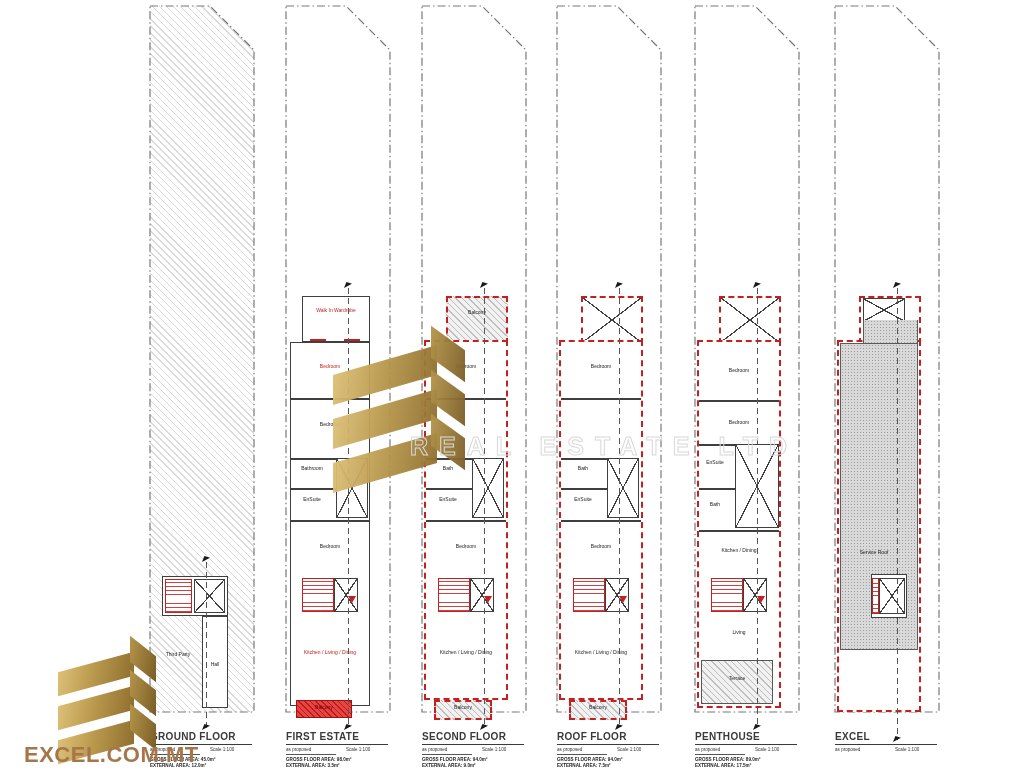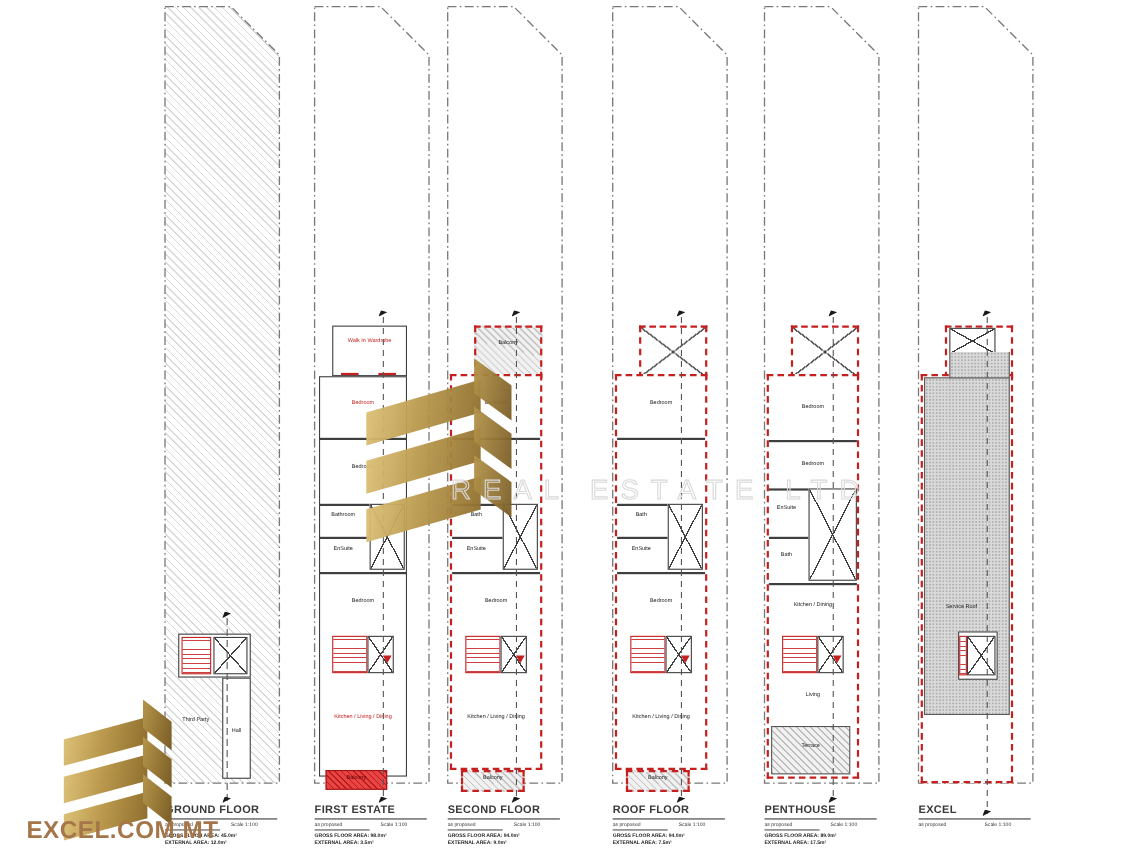--- a/index.html
+++ b/index.html
@@ -41,21 +41,21 @@
   .title{position:absolute;font-weight:bold;font-size:10px;color:#3a3a3a;
       letter-spacing:.3px;white-space:nowrap;}
   .rule{position:absolute;height:1.2px;background:#3a3a3a;}
   .rule.thin{height:.8px;background:#555;}
   .sub{position:absolute;font-size:4.6px;color:#333;white-space:nowrap;}
   .sub.b{font-weight:bold;color:#222;}
   
   .wm{position:absolute;color:transparent;-webkit-text-stroke:1.6px #d6d6d6;
       font-weight:800;white-space:nowrap;}
   .wm3{position:absolute;color:transparent;-webkit-text-stroke:1px #d9d9d9;
-      font-weight:400;white-space:nowrap;}
+      font-weight:700;white-space:nowrap;}
   .goldband{position:absolute;background:linear-gradient(100deg,#dcc077 0%,#bb9a4e 45%,#8f6f2e 100%);}
   .goldfold{position:absolute;background:linear-gradient(100deg,#b5954a,#7a5d26);}
   .brandtext{position:absolute;font-weight:bold;color:#a5764a;font-size:22px;letter-spacing:.5px;}
 </style>
 </head>
 <body>
 
 <div id="sheet">
 
   <div class="strip" style="left:148px">
@@ -112,21 +112,21 @@
     <div class="flag" style="left:60px;top:724px"></div>
     <div class="title" style="left:2px;top:731px">FIRST ESTATE</div>
     <div class="rule" style="left:2px;top:744px;width:102px"></div>
     <div class="sub" style="left:2px;top:747px">as proposed</div>
     <div class="sub" style="left:62px;top:747px">Scale 1:100</div>
     <div class="rule thin" style="left:2px;top:754px;width:50px"></div>
     <div class="sub b" style="left:2px;top:757px">GROSS FLOOR AREA: 98.0m²</div>
     <div class="sub b" style="left:2px;top:763px">EXTERNAL AREA: 3.5m²</div>
   </div>
 
-  <div class="strip" style="left:405px">
+  <div class="strip" style="left:420px">
     <svg class="bnd" width="108" height="720">
       <path d="M2 6 H62 L106 50 V712 H2 Z" fill="none" stroke="#787878" stroke-width="1.2" stroke-dasharray="8 3 1.5 3"></path>
     </svg>
     <div class="hatchgray redout" style="left:26px;top:296px;width:62px;height:48px"></div>
     <div class="lbl" style="left:28px;top:310px;width:58px">Balcony</div>
     <div class="redout" style="left:4px;top:340px;width:84px;height:360px;background:#fff"></div>
     <div class="lbl" style="left:8px;top:364px;width:76px">Bedroom</div>
     <div class="wline-h" style="left:6px;top:398px;width:80px"></div>
     <div class="wline-h" style="left:6px;top:458px;width:46px"></div>
     <div class="lbl" style="left:6px;top:466px;width:44px">Bath</div>

